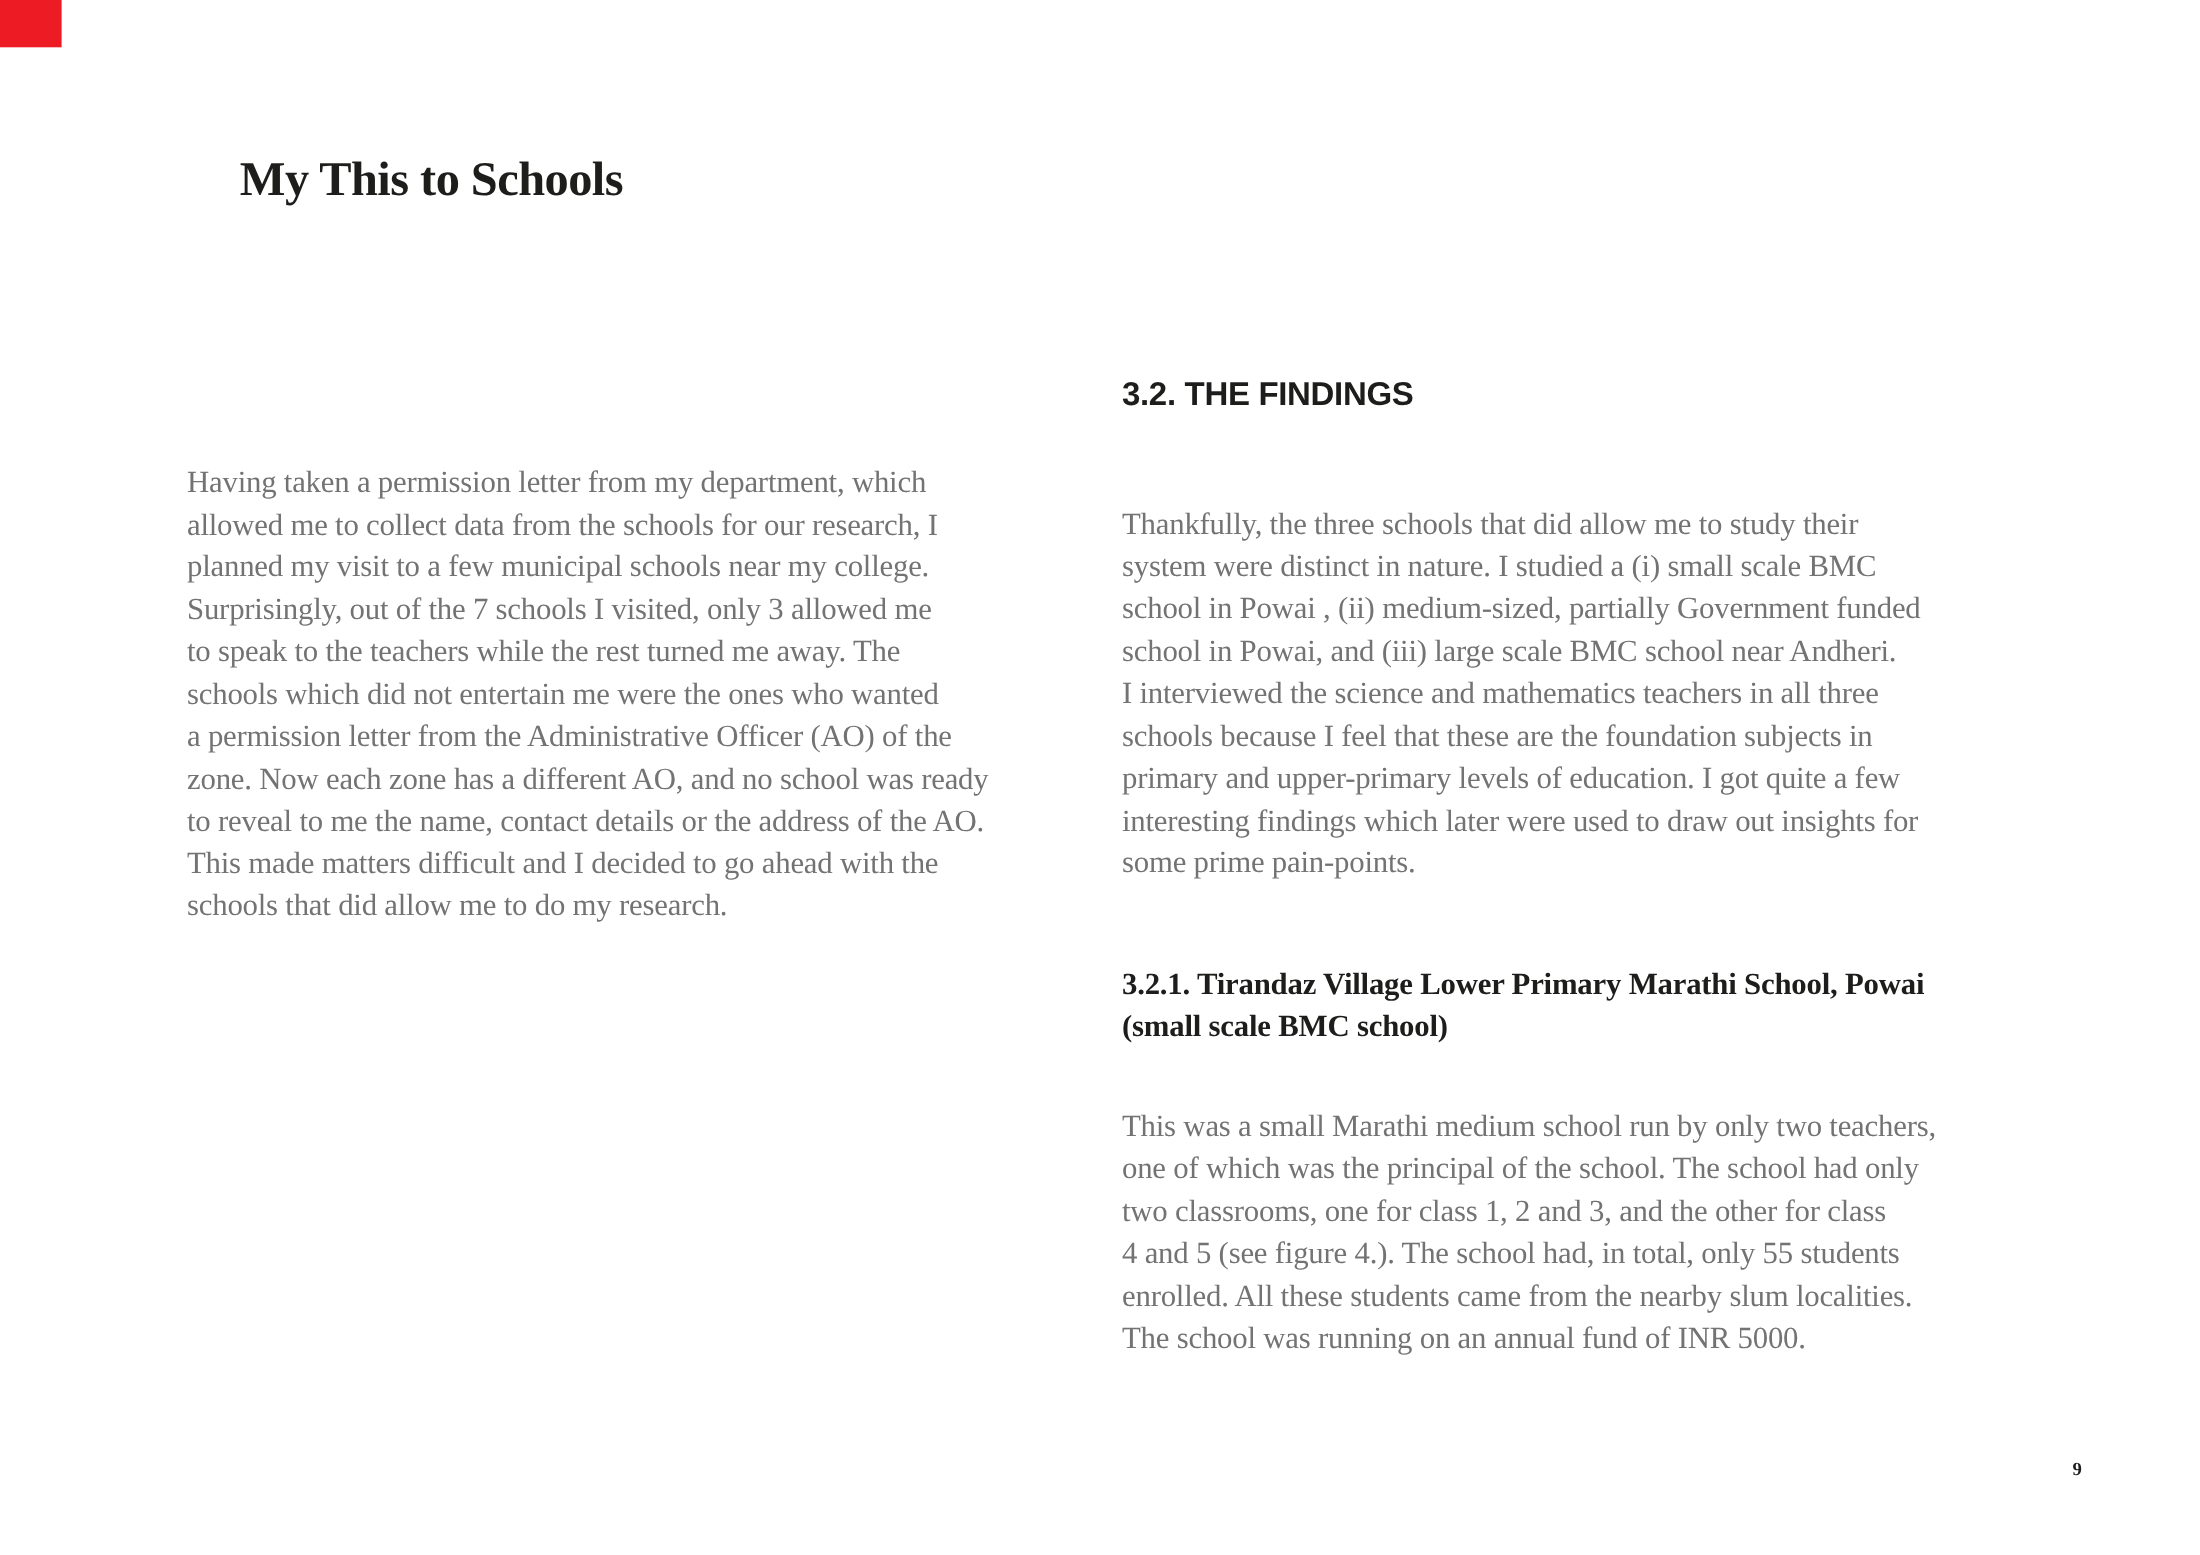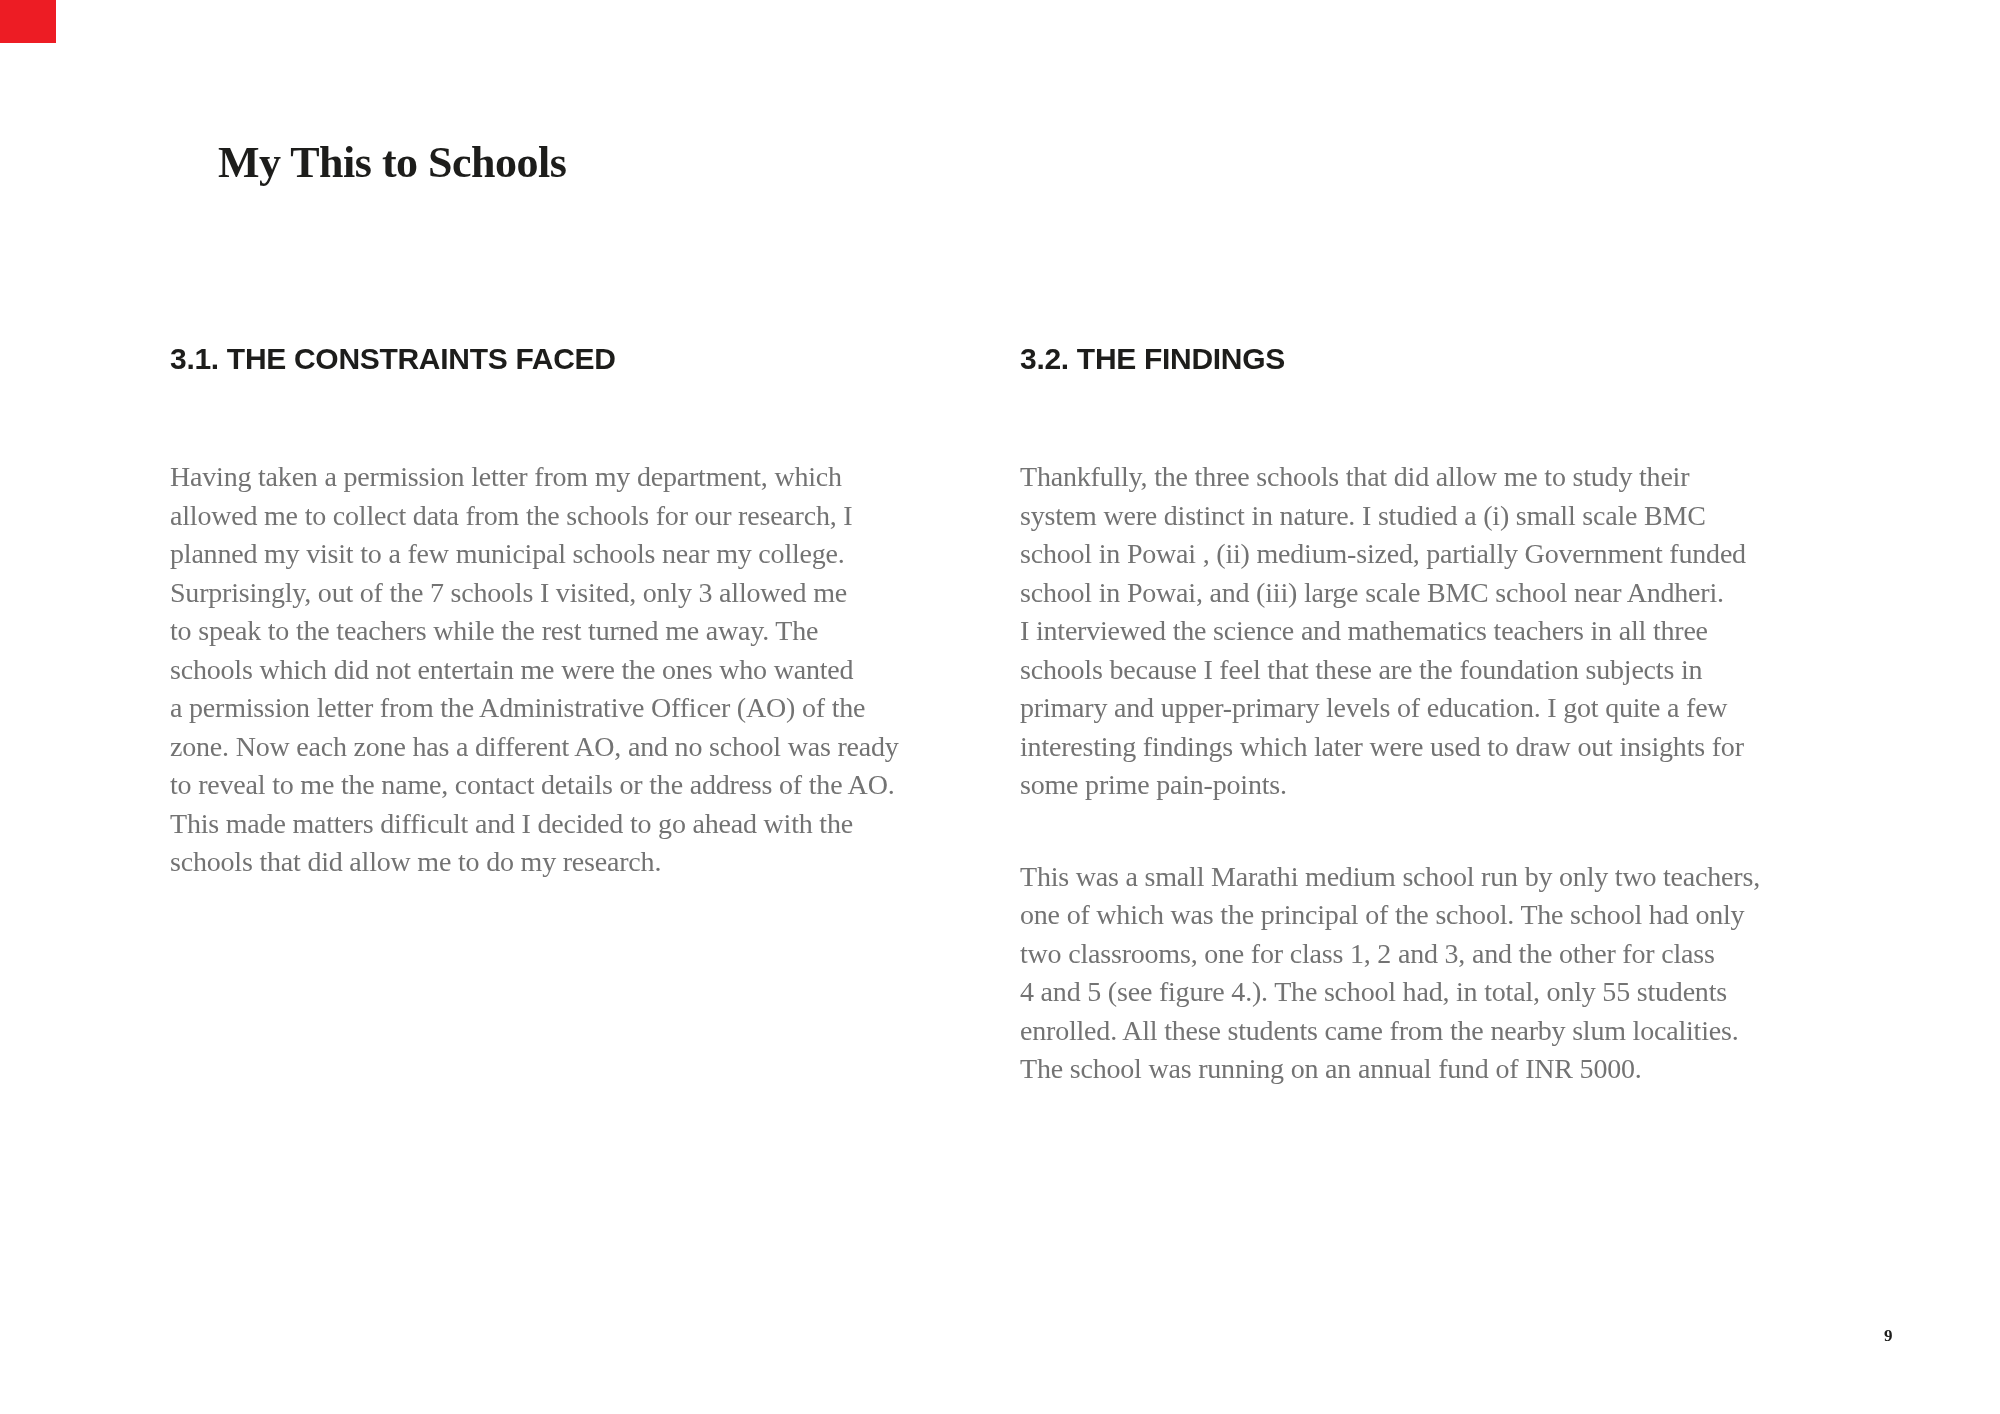--- a/index.html
+++ b/index.html
@@ -90,21 +90,20 @@
 </head>
 <body>
 
 <div class="page">
 
   <div class="corner-marker" style="background: rgb(237, 28, 36);"></div>
 
   <h1 class="chapter-title" style="margin:0;"><span class="line2">My This to Schools</span></h1>
 
   <div class="column left">
-    <h2 class="section-heading">3.1. THE CONSTRAINTS FACED</h2>
     <p class="body-text">Having taken a permission letter from my department, which
 allowed me to collect data from the schools for our research, I
 planned my visit to a few municipal schools near my college.
 Surprisingly, out of the 7 schools I visited, only 3 allowed me
 to speak to the teachers while the rest turned me away. The
 schools which did not entertain me were the ones who wanted
 a permission letter from the Administrative Officer (AO) of the
 zone. Now each zone has a different AO, and no school was ready
 to reveal to me the name, contact details or the address of the AO.
 This made matters difficult and I decided to go ahead with the
@@ -115,20 +114,22 @@
     <h2 class="section-heading">3.2. THE FINDINGS</h2>
     <p class="body-text">Thankfully, the three schools that did allow me to study their
 system were distinct in nature. I studied a (i) small scale BMC
 school in Powai , (ii) medium-sized, partially Government funded
 school in Powai, and (iii) large scale BMC school near Andheri.
 I interviewed the science and mathematics teachers in all three
 schools because I feel that these are the foundation subjects in
 primary and upper-primary levels of education. I got quite a few
 interesting findings which later were used to draw out insights for
 some prime pain-points.</p>
+    <h3 class="subsection-heading">3.2.1. Tirandaz Village Lower Primary Marathi School, Powai
+(small scale BMC school)</h3>
     <p class="body-text subsection-body">This was a small Marathi medium school run by only two teachers,
 one of which was the principal of the school. The school had only
 two classrooms, one for class 1, 2 and 3, and the other for class
 4 and 5 (see figure 4.). The school had, in total, only 55 students
 enrolled. All these students came from the nearby slum localities.
 The school was running on an annual fund of INR 5000.</p>
   </div>
 
   <div class="page-number">9</div>
 

